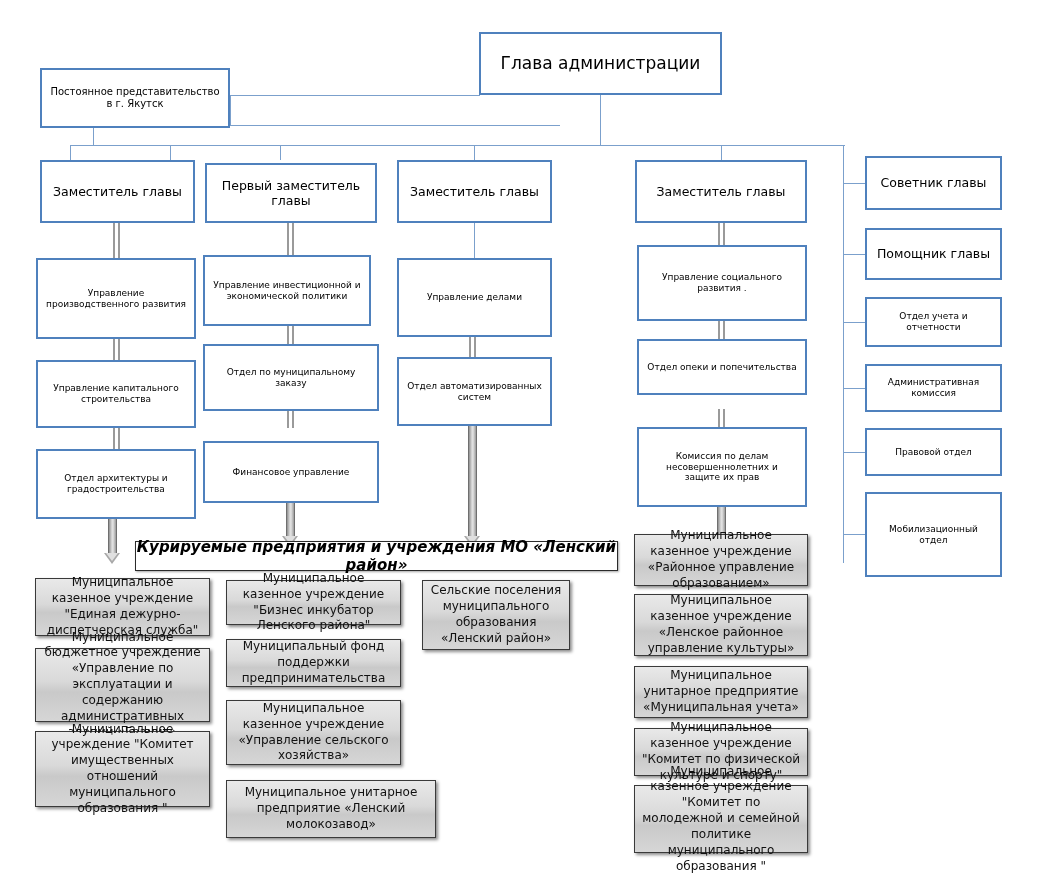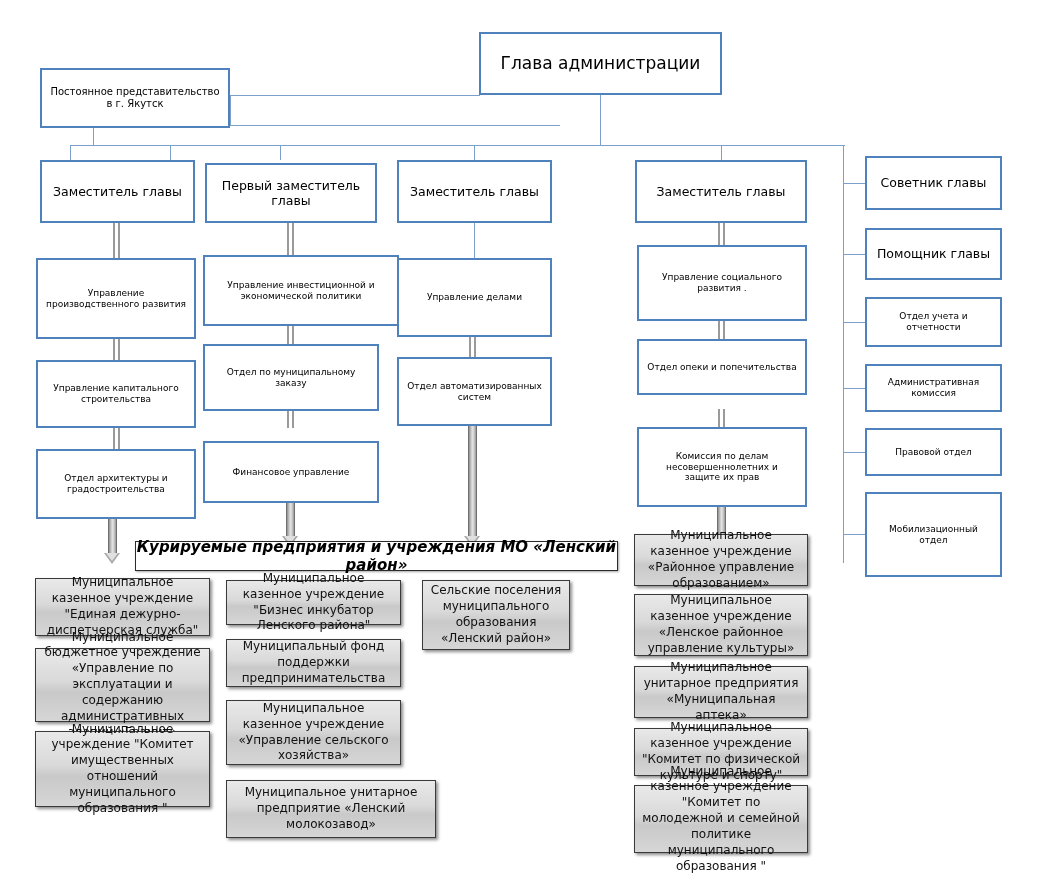--- a/index.html
+++ b/index.html
@@ -211,21 +211,21 @@
   <div class="bbox fs-xs" style="left:36px; top:360px; width:160px; height:68px;">
     <span class="txt">Управление капитального строительства</span>
   </div>
   <div class="bbox fs-xs" style="left:36px; top:449px; width:160px; height:70px;">
     <span class="txt">Отдел архитектуры и градостроительства</span>
   </div>
 
   <div class="bbox fs-md" style="left:205px; top:163px; width:172px; height:60px;">
     <span class="txt">Первый заместитель главы</span>
   </div>
-  <div class="bbox fs-xs" style="left:203px; top:255px; width:196px; height:71px;">
+  <div class="bbox fs-xs" style="left:203px; top:255px; width:168px; height:71px;">
     <span class="txt">Управление инвестиционной и экономической политики</span>
   </div>
   <div class="bbox fs-xs" style="left:203px; top:344px; width:176px; height:67px;">
     <span class="txt">Отдел по муниципальному заказу</span>
   </div>
   <div class="bbox fs-xs" style="left:203px; top:441px; width:176px; height:62px;">
     <span class="txt">Финансовое управление</span>
   </div>
 
   <div class="bbox fs-md" style="left:397px; top:160px; width:155px; height:63px;">
@@ -302,21 +302,21 @@
     <span class="txt">Сельские поселения муниципального образования «Ленский район»</span>
   </div>
 
   <div class="gbox" style="left:634px; top:534px; width:174px; height:52px;">
     <span class="txt">Муниципальное казенное учреждение «Районное управление образованием»</span>
   </div>
   <div class="gbox" style="left:634px; top:594px; width:174px; height:62px;">
     <span class="txt">Муниципальное казенное учреждение «Ленское районное управление культуры»</span>
   </div>
   <div class="gbox" style="left:634px; top:666px; width:174px; height:52px;">
-    <span class="txt">Муниципальное унитарное предприятия «Муниципальная аптека»</span>
+    <span class="txt">Муниципальное унитарное предприятие «Муниципальная учета»</span>
   </div>
   <div class="gbox" style="left:634px; top:728px; width:174px; height:48px;">
     <span class="txt">Муниципальное казенное учреждение "Комитет по физической культуре и спорту"</span>
   </div>
   <div class="gbox" style="left:634px; top:785px; width:174px; height:68px;">
     <span class="txt">Муниципальное казенное учреждение "Комитет по молодежной и семейной политике муниципального образования "</span>
   </div>
 
 </div>
 

